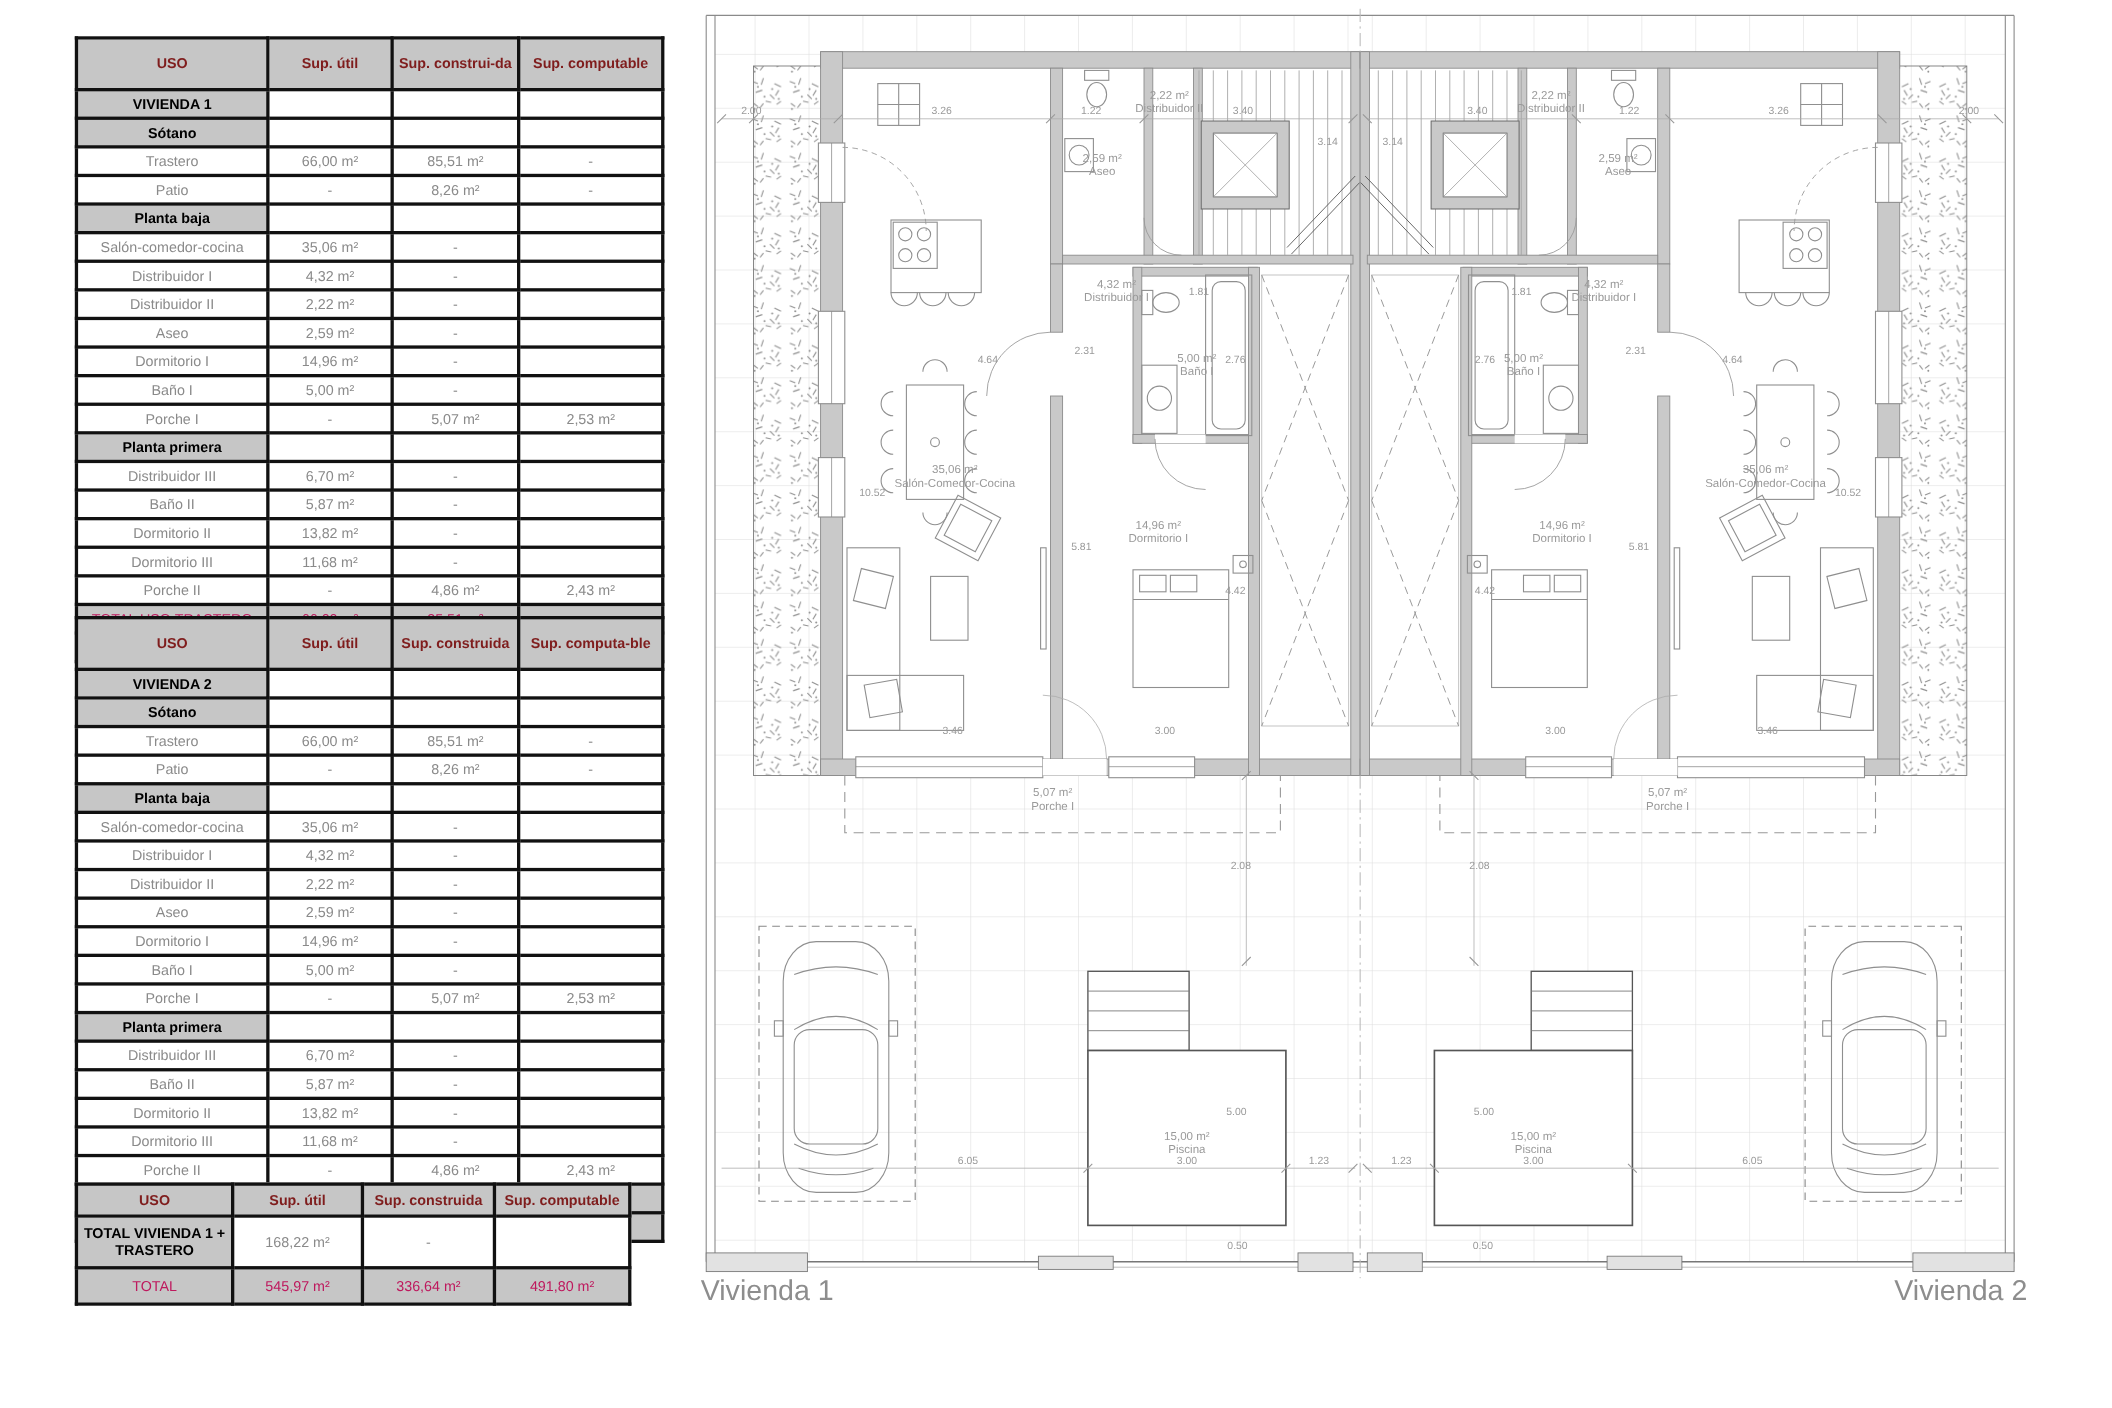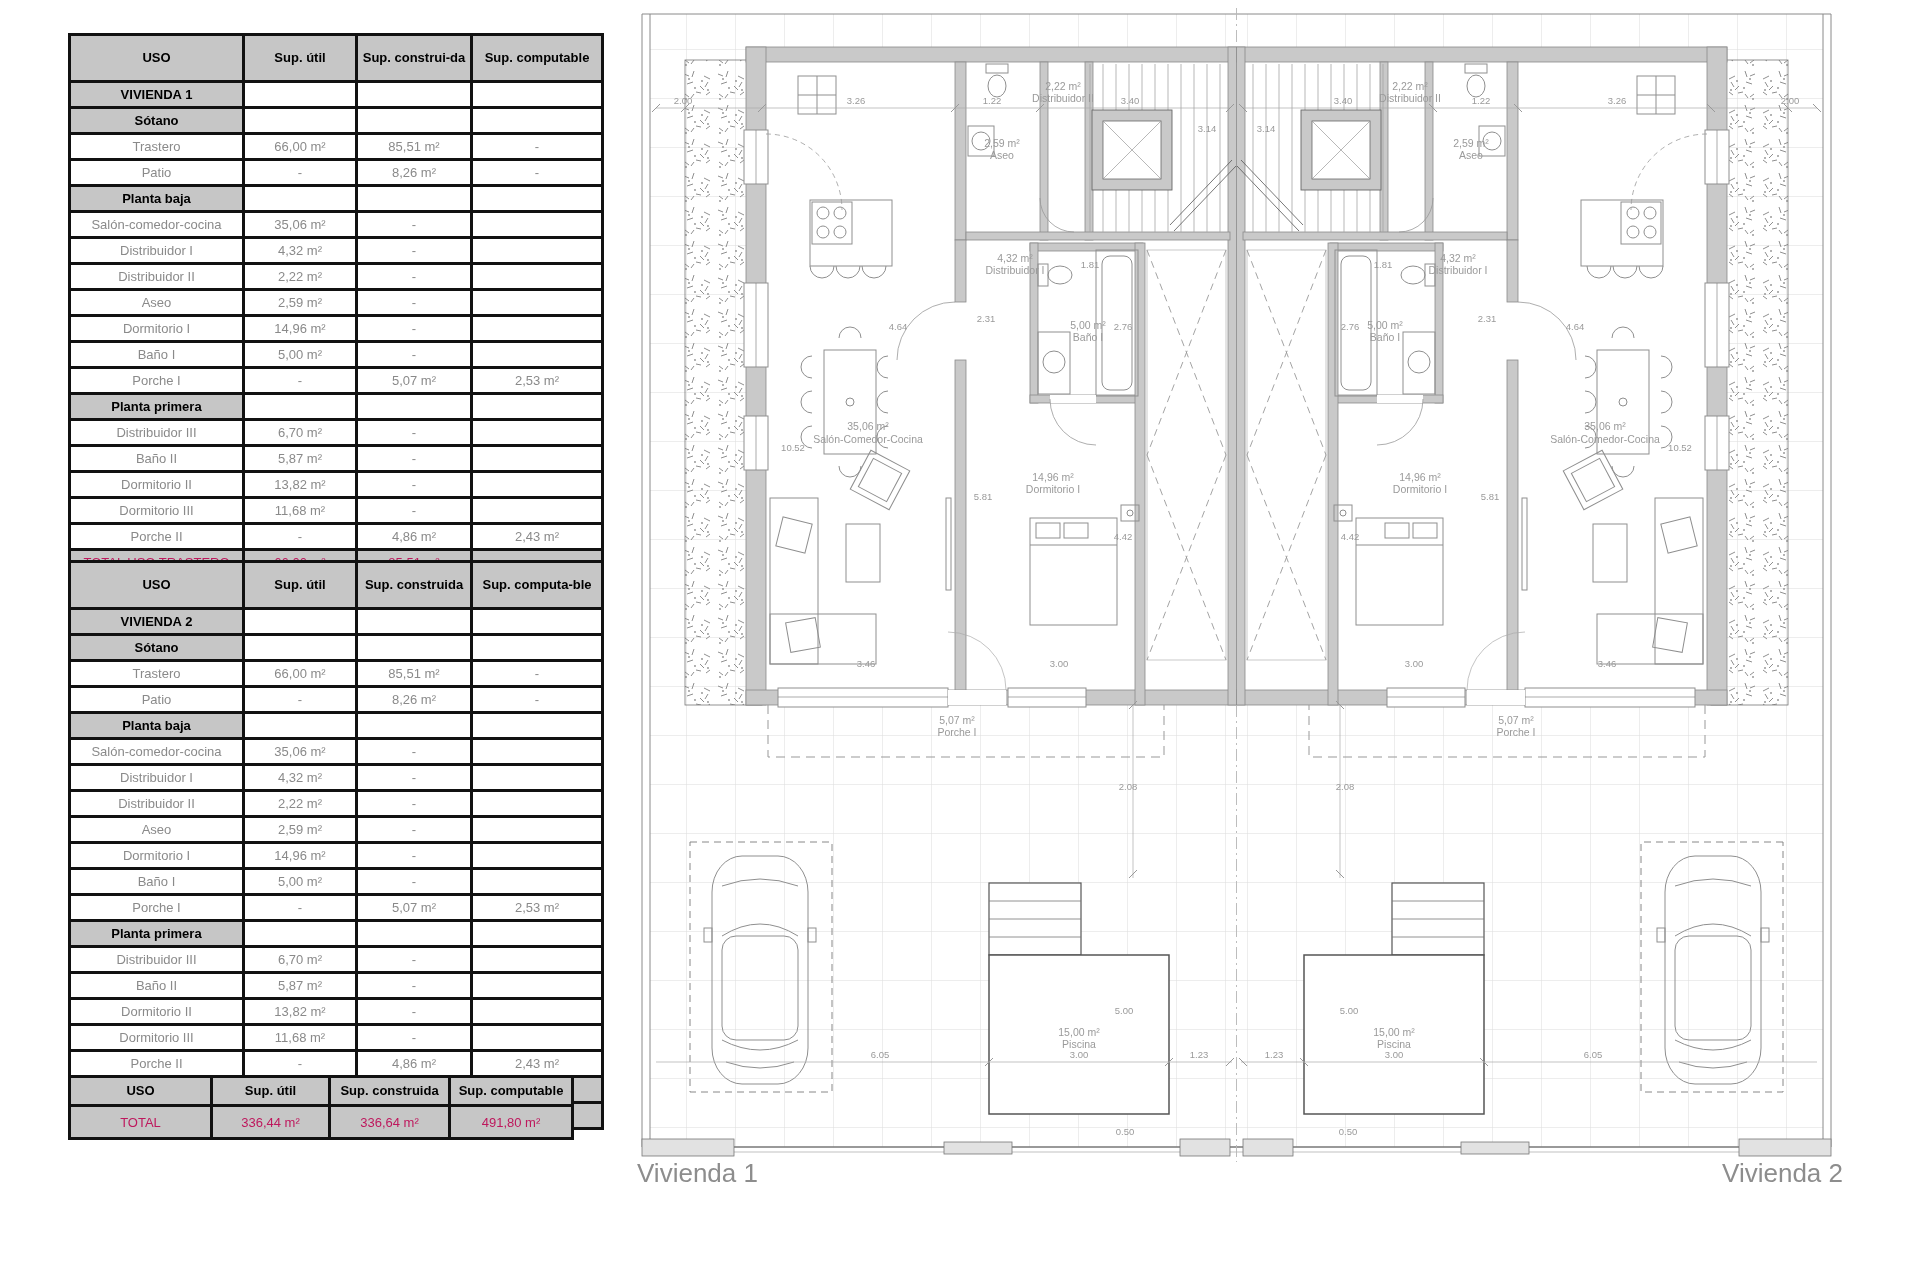--- a/index.html
+++ b/index.html
@@ -1,21 +1,21 @@
 <!DOCTYPE html>
 <html><head>
 <meta charset="utf-8">
 <style>
   html,body{margin:0;padding:0}
   body{width:1920px;height:1280px;background:#fff;position:relative;
        font-family:"Liberation Sans",sans-serif;overflow:hidden}
   table{border-collapse:collapse;position:absolute;table-layout:fixed;background:#fff}
   td,th{border:3px solid #111;text-align:center;vertical-align:middle;
         font-size:13px;padding:0 2px;overflow:hidden}
-  th{height:44px;background:#c6c6c6;color:#000000;font-weight:bold;line-height:1.15}
+  th{height:44px;background:#c6c6c6;color:#7f1d1d;font-weight:bold;line-height:1.15}
   td{height:23px;color:#8a8a8a;font-weight:400}
   tr.t-title td:first-child,tr.t-section td:first-child{background:#c6c6c6;color:#000;font-weight:bold}
   tr.t-total td{background:#c6c6c6;color:#be185d;font-weight:normal}
   tr.t-total2 td{height:44px}
   tr.t-total2 td:first-child{background:#c6c6c6;color:#000;font-weight:bold;line-height:1.2}
   #table1{left:68px;top:33px;width:533px}
   #table2{left:68px;top:560px;width:533px}
   #table3{left:68px;top:1075px;width:503px}
   #table3 th{height:26px}
   #table3 tr.t-total td{height:30px}
@@ -316,23 +316,29 @@
     </colgroup>
     <thead>
       <tr>
         <th>USO</th>
         <th>Sup. útil</th>
         <th>Sup. construida</th>
         <th>Sup. computable</th>
       </tr>
     </thead>
     <tbody>
+      <tr class="t-total2">
+        <td>TOTAL VIVIENDA 1 + TRASTERO</td>
+        <td>168,22 m²</td>
+        <td>-</td>
+        <td></td>
+      </tr>
       <tr class="t-total">
         <td>TOTAL</td>
-        <td>336,44 m²</td>
+        <td>545,97 m²</td>
         <td>336,64 m²</td>
         <td>491,80 m²</td>
       </tr>
     </tbody>
   </table>
 
 <svg id="plan" viewBox="630 0 1270 1280" xmlns="http://www.w3.org/2000/svg">
   <defs>
     <pattern id="tiles" width="49" height="49" patternUnits="userSpaceOnUse">
       <path d="M49 0H0V49" fill="none" stroke="#dcdcdc" stroke-width="1"></path>

